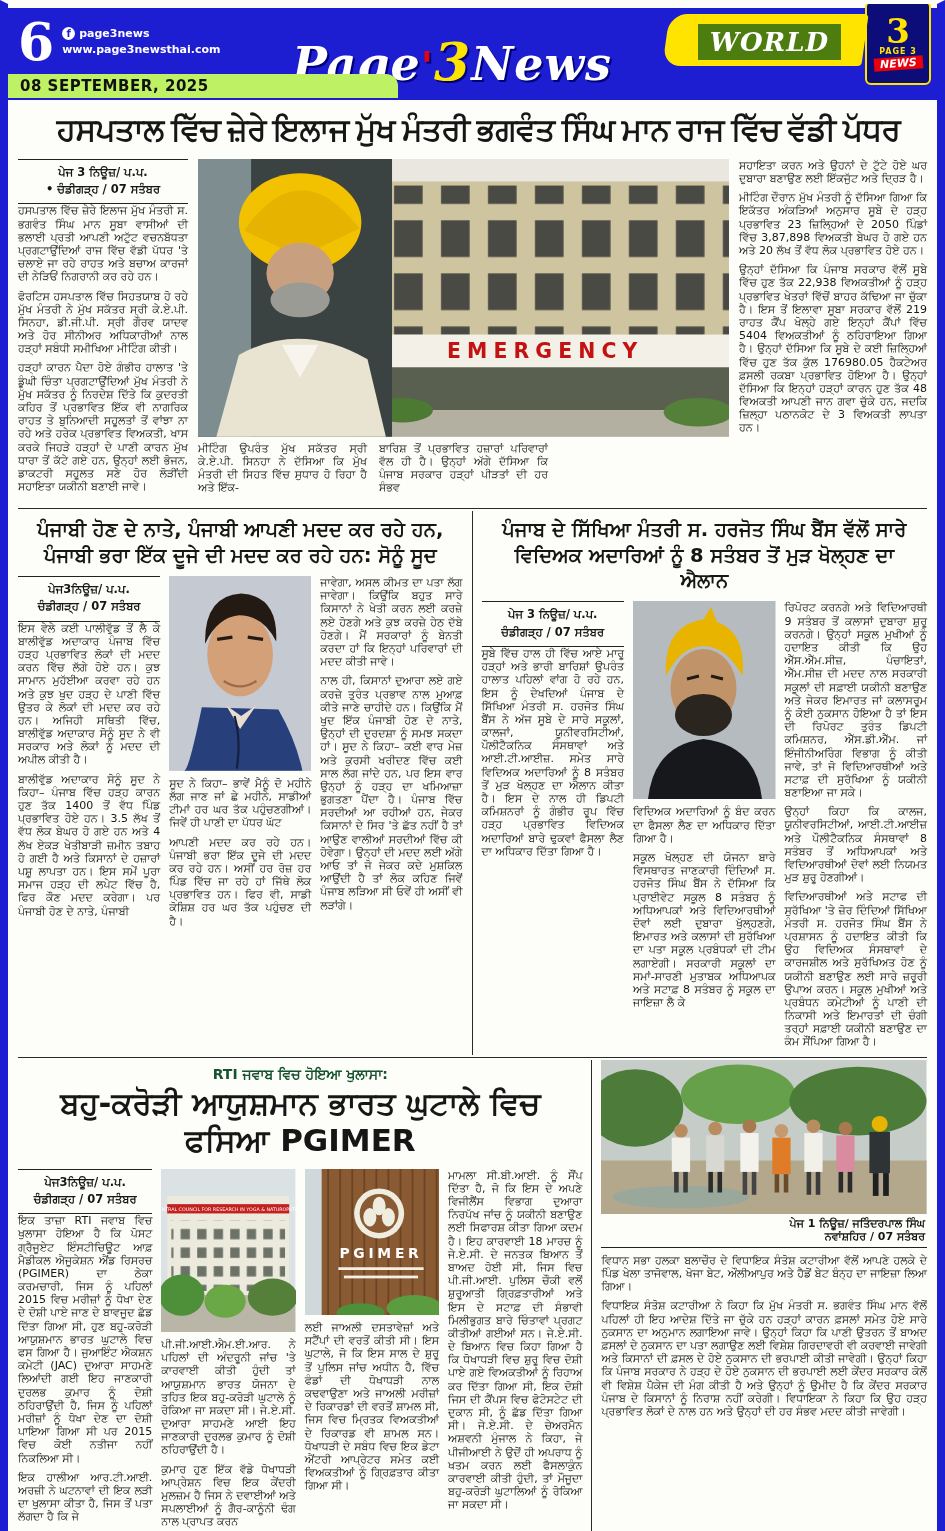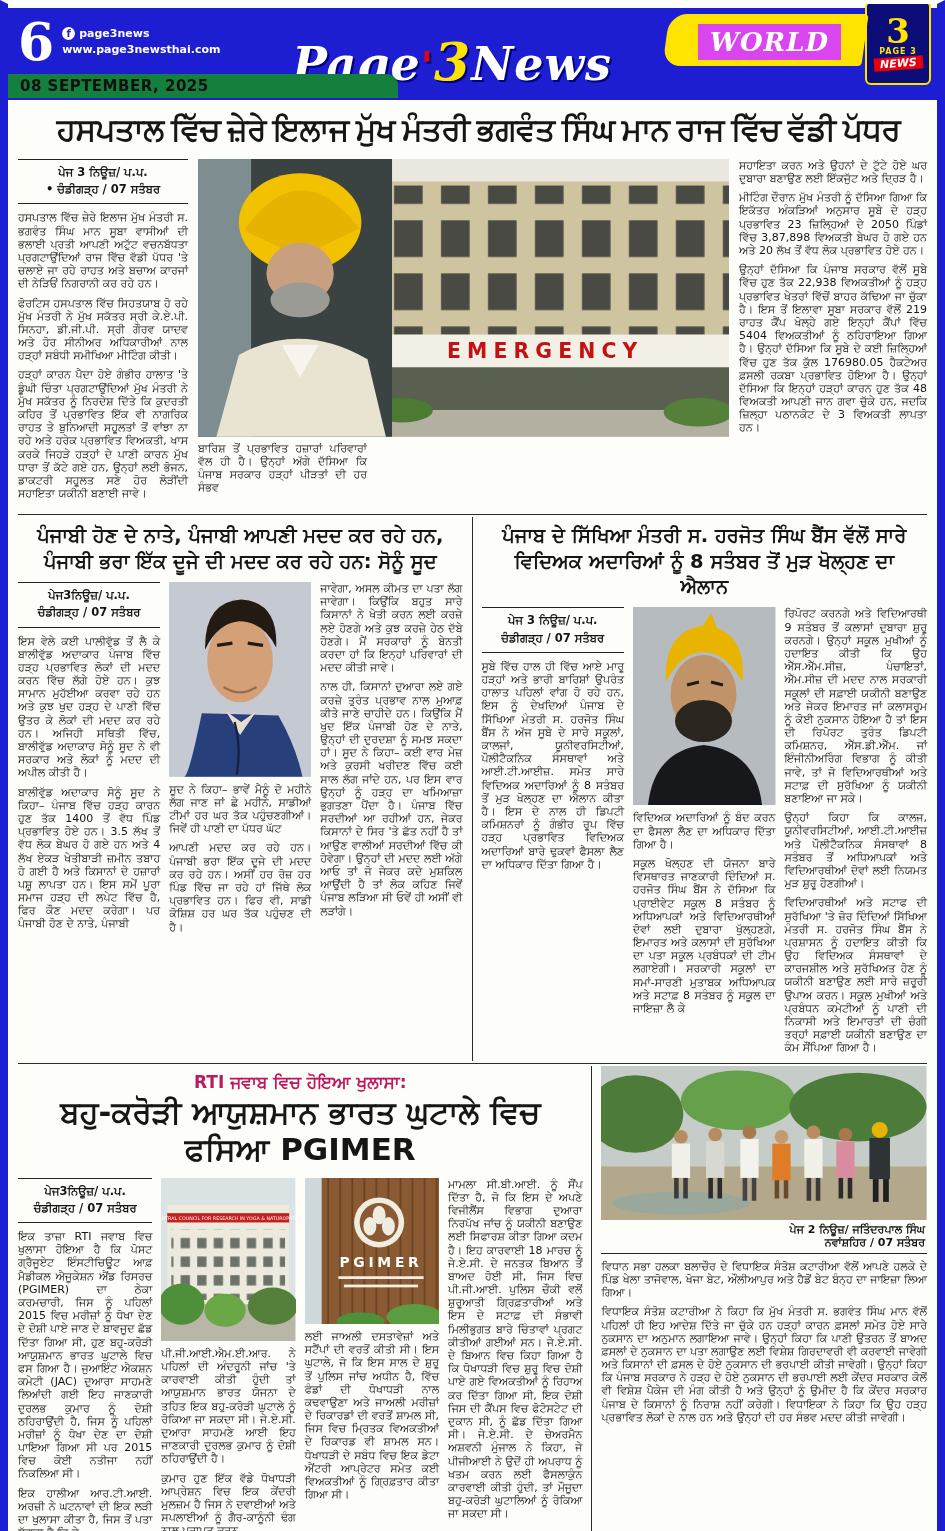--- a/index.html
+++ b/index.html
@@ -14,38 +14,38 @@
   .hdr { background:#1d1dd2; position:relative; height:92px; margin-top:4px; }
   .hdr-top { display:flex; align-items:center; height:66px; padding:2px 6px 0 6px; }
   .pageno { color:#fff; font-size:52px; font-weight:bold; line-height:1; padding:0 8px 0 4px; font-family:"DejaVu Serif","Liberation Serif",serif;}
   .handles { color:#fff; font-size:11px; font-weight:bold; line-height:1.5; }
   .soc-icon { display:inline-block; width:13px; height:13px; border-radius:50%; background:#fff; color:#1d1dd2; font-size:10px; text-align:center; line-height:13px; margin-right:4px; font-weight:bold;}
   .masthead { flex:1; text-align:center; font-family:"DejaVu Serif","Liberation Serif",serif; font-style:italic; font-weight:bold; font-size:46px; color:#fff; letter-spacing:1px; text-shadow:2px 2px 0 #00007a; white-space:nowrap;margin-top:39px;}
   .mh-3 { color:#ffe400; font-size:52px; }
   .mh-tick { color:#e8000d; font-size:40px; }
   .world-wrap { position:relative; margin-right:10px; padding:4px 14px; }
   .world-band { position:absolute; inset:-6px -10px -2px -18px; background:#ffe400; border-radius:18px 4px 4px 18px; transform:skewX(-8deg); }
-  .world { position:relative; display:block; background:#d946ef; padding:3px 12px; color:#fff; font-family:"DejaVu Serif","Liberation Serif",serif; font-style:italic; font-weight:bold; font-size:26px; letter-spacing:1px; }
+  .world { position:relative; display:block; background:#4d7c0f; padding:3px 12px; color:#fff; font-family:"DejaVu Serif","Liberation Serif",serif; font-style:italic; font-weight:bold; font-size:26px; letter-spacing:1px; }
   .p3logo { width:66px; height:84px; background:#0d0d7a; border:2px solid #ffe400; border-radius:6px; display:flex; flex-direction:column; align-items:center; justify-content:center; gap:1px; margin-top:2px;}
   .p3-num { color:#ffe400; font-size:34px; font-weight:bold; line-height:0.9; font-family:"DejaVu Serif","Liberation Serif",serif;}
   .p3-page { color:#ffe400; font-size:8px; font-weight:bold; letter-spacing:1px;}
   .p3-news { background:#e8000d; color:#fff; font-size:11px; font-style:italic; font-weight:bold; padding:0 6px; transform:rotate(-4deg); }
   .hdr-bottom { height:24px; display:flex; }
-  .date-strip { background:#15803d; width:42%; display:flex; align-items:center; padding-left:12px; border-radius:0 12px 0 0; }
+  .date-strip { background:#bef264; width:42%; display:flex; align-items:center; padding-left:12px; border-radius:0 12px 0 0; }
   .date-strip span { font-size:15px; font-weight:bold; color:#111; letter-spacing:0.5px; }
   
   .main-headline { text-align:center; font-weight:bold; font-size:31px; line-height:1.32; padding:10px 12px 6px 24px; letter-spacing:-0.5px;font-family:Liberation Serif, serif;}
   .sec-headline { text-align:center; font-weight:bold; font-size:19.5px; line-height:1.3; padding:6px 6px 4px 6px; }
-  .kicker { text-align:center; color:#be185d; font-weight:bold; font-size:17px; padding-top:6px; }
+  .kicker { text-align:center; color:#14532d; font-weight:bold; font-size:14px; padding-top:6px; }
   .pg-headline { text-align:center; font-weight:bold; font-size:31px; padding:2px 4px 6px 4px; }
   .kt-headline { text-align:center; font-weight:bold; font-size:21px; line-height:1.35; padding:6px 8px; }
   
   .bt { font-size:11px; line-height:1.2; text-align:justify; }
   .bt p { margin-bottom:6px; text-indent:0; }
-  .byline { text-align:center; font-size:11.5px; font-weight:bold; border-top:1.5px solid #222; border-bottom:1.5px solid #222; padding:4px 0 5px 0; margin-bottom:7px; line-height:1.5;}
+  .byline { text-align:center; font-size:11.5px; font-weight:bold; border-top:1.5px solid #222; border-bottom:1.5px solid #222; padding:4px 0 5px 0; line-height:1.5;}
   
   .lead-grid { display:grid; grid-template-columns:170px 1fr 188px; gap:10px; padding:2px 10px 6px 10px; }
   .lead-col { }
   .caption-grid { display:grid; grid-template-columns:repeat(3,1fr); gap:12px; margin-top:5px; }
   .photo-frame { width:100%; display:block; }
   .photo-frame svg { width:100%; display:block; }
   .hdiv { border-top:1.5px solid #2a2a2a; margin:2px 10px; }
   .row2 { display:grid; grid-template-columns:1fr 1fr; padding:0 10px; }
   .half-l { border-right:1.5px solid #2a2a2a; padding-right:9px; }
   .half-r { padding-left:9px; }
@@ -125,20 +125,21 @@
           <rect x="0" y="0" width="52" height="272" fill="#7e8e90"></rect>
           <ellipse cx="100" cy="62" rx="60" ry="48" fill="#f2c200"></ellipse>
           <path d="M45 70 Q100 -8 158 68 L100 96 Z" fill="#e6b400"></path>
           <ellipse cx="100" cy="112" rx="33" ry="30" fill="#c9a07f"></ellipse>
           <ellipse cx="100" cy="138" rx="29" ry="17" fill="#9b9b95"></ellipse>
           <path d="M18 272 L40 192 Q100 158 166 196 L184 272 Z" fill="#e9e4d2"></path>
           <path d="M82 182 L100 214 L118 182 Z" fill="#f6f4ec"></path>
         </svg>
       </span>
       <div class="caption-grid bt">
+        <p>ਮੀਟਿੰਗ ਉਪਰੰਤ ਮੁੱਖ ਸਕੱਤਰ ਸ੍ਰੀ ਕੇ.ਏ.ਪੀ. ਸਿਨਹਾ ਨੇ ਦੱਸਿਆ ਕਿ ਮੁੱਖ ਮੰਤਰੀ ਦੀ ਸਿਹਤ ਵਿੱਚ ਸੁਧਾਰ ਹੋ ਰਿਹਾ ਹੈ ਅਤੇ ਇੱਕ-</p>
         <p>ਬਾਰਿਸ਼ ਤੋਂ ਪ੍ਰਭਾਵਿਤ ਹਜ਼ਾਰਾਂ ਪਰਿਵਾਰਾਂ ਵੱਲ ਹੀ ਹੈ। ਉਨ੍ਹਾਂ ਅੱਗੇ ਦੱਸਿਆ ਕਿ ਪੰਜਾਬ ਸਰਕਾਰ ਹੜ੍ਹਾਂ ਪੀੜਤਾਂ ਦੀ ਹਰ ਸੰਭਵ</p>
       </div>
     </div>
 
     <div class="lead-col bt">
       <p>ਸਹਾਇਤਾ ਕਰਨ ਅਤੇ ਉਹਨਾਂ ਦੇ ਟੁੱਟੇ ਹੋਏ ਘਰ ਦੁਬਾਰਾ ਬਣਾਉਣ ਲਈ ਇੱਕਜੁੱਟ ਅਤੇ ਦ੍ਰਿੜ ਹੈ।</p>
       <p>ਮੀਟਿੰਗ ਦੌਰਾਨ ਮੁੱਖ ਮੰਤਰੀ ਨੂੰ ਦੱਸਿਆ ਗਿਆ ਕਿ ਇਕੱਤਰ ਅੰਕੜਿਆਂ ਅਨੁਸਾਰ ਸੂਬੇ ਦੇ ਹੜ੍ਹ ਪ੍ਰਭਾਵਿਤ 23 ਜ਼ਿਲ੍ਹਿਆਂ ਦੇ 2050 ਪਿੰਡਾਂ ਵਿੱਚ 3,87,898 ਵਿਅਕਤੀ ਬੇਘਰ ਹੋ ਗਏ ਹਨ ਅਤੇ 20 ਲੱਖ ਤੋਂ ਵੱਧ ਲੋਕ ਪ੍ਰਭਾਵਿਤ ਹੋਏ ਹਨ।</p>
       <p>ਉਨ੍ਹਾਂ ਦੱਸਿਆ ਕਿ ਪੰਜਾਬ ਸਰਕਾਰ ਵੱਲੋਂ ਸੂਬੇ ਵਿੱਚ ਹੁਣ ਤੱਕ 22,938 ਵਿਅਕਤੀਆਂ ਨੂੰ ਹੜ੍ਹ ਪ੍ਰਭਾਵਿਤ ਖੇਤਰਾਂ ਵਿੱਚੋਂ ਬਾਹਰ ਕੱਢਿਆ ਜਾ ਚੁੱਕਾ ਹੈ। ਇਸ ਤੋਂ ਇਲਾਵਾ ਸੂਬਾ ਸਰਕਾਰ ਵੱਲੋਂ 219 ਰਾਹਤ ਕੈਂਪ ਖੋਲ੍ਹੇ ਗਏ ਇਨ੍ਹਾਂ ਕੈਂਪਾਂ ਵਿੱਚ 5404 ਵਿਅਕਤੀਆਂ ਨੂੰ ਠਹਿਰਾਇਆ ਗਿਆ ਹੈ। ਉਨ੍ਹਾਂ ਦੱਸਿਆ ਕਿ ਸੂਬੇ ਦੇ ਕਈ ਜ਼ਿਲ੍ਹਿਆਂ ਵਿੱਚ ਹੁਣ ਤੱਕ ਕੁੱਲ 176980.05 ਹੈਕਟੇਅਰ ਫ਼ਸਲੀ ਰਕਬਾ ਪ੍ਰਭਾਵਿਤ ਹੋਇਆ ਹੈ। ਉਨ੍ਹਾਂ ਦੱਸਿਆ ਕਿ ਇਨ੍ਹਾਂ ਹੜ੍ਹਾਂ ਕਾਰਨ ਹੁਣ ਤੱਕ 48 ਵਿਅਕਤੀ ਆਪਣੀ ਜਾਨ ਗਵਾ ਚੁੱਕੇ ਹਨ, ਜਦਕਿ ਜ਼ਿਲ੍ਹਾ ਪਠਾਨਕੋਟ ਦੇ 3 ਵਿਅਕਤੀ ਲਾਪਤਾ ਹਨ।</p>
     </div>
   </div>
@@ -325,21 +326,21 @@
               <rect x="208" y="98" width="4" height="18" fill="#2b2b2b"></rect>
               <rect x="216" y="98" width="4" height="18" fill="#2b2b2b"></rect>
             <circle cx="244" cy="56" r="7" fill="#e8b400"></circle>
               <rect x="235" y="63" width="18" height="36" fill="#2e3336"></rect>
               <rect x="238" y="99" width="5" height="20" fill="#1d1f21"></rect>
               <rect x="247" y="99" width="5" height="20" fill="#1d1f21"></rect>
           </g>
         </svg>
       </span>
       <div class="credit-row">
-        <span class="cr1">ਪੇਜ 2 ਨਿਊਜ਼/ ਜਤਿੰਦਰਪਾਲ ਸਿੰਘ</span>
+        <span class="cr1">ਪੇਜ 1 ਨਿਊਜ਼/ ਜਤਿੰਦਰਪਾਲ ਸਿੰਘ</span>
         <span class="cr2">ਨਵਾਂਸ਼ਹਿਰ / 07 ਸਤੰਬਰ</span>
       </div>
       <div class="bt">
         <p>ਵਿਧਾਨ ਸਭਾ ਹਲਕਾ ਬਲਾਚੌਰ ਦੇ ਵਿਧਾਇਕ ਸੰਤੋਸ਼ ਕਟਾਰੀਆ ਵੱਲੋਂ ਆਪਣੇ ਹਲਕੇ ਦੇ ਪਿੰਡ ਖੇਲਾ ਤਾਜੋਵਾਲ, ਖੋਜਾ ਬੇਟ, ਔਲੀਆਪੁਰ ਅਤੇ ਹੈਡੋਂ ਬੇਟ ਬੰਨ੍ਹ ਦਾ ਜਾਇਜ਼ਾ ਲਿਆ ਗਿਆ।</p>
         <p>ਵਿਧਾਇਕ ਸੰਤੋਸ਼ ਕਟਾਰੀਆ ਨੇ ਕਿਹਾ ਕਿ ਮੁੱਖ ਮੰਤਰੀ ਸ. ਭਗਵੰਤ ਸਿੰਘ ਮਾਨ ਵੱਲੋਂ ਪਹਿਲਾਂ ਹੀ ਇਹ ਆਦੇਸ਼ ਦਿੱਤੇ ਜਾ ਚੁੱਕੇ ਹਨ ਹੜ੍ਹਾਂ ਕਾਰਨ ਫ਼ਸਲਾਂ ਸਮੇਤ ਹੋਏ ਸਾਰੇ ਨੁਕਸਾਨ ਦਾ ਅਨੁਮਾਨ ਲਗਾਇਆ ਜਾਵੇ। ਉਨ੍ਹਾਂ ਕਿਹਾ ਕਿ ਪਾਣੀ ਉਤਰਨ ਤੋਂ ਬਾਅਦ ਫ਼ਸਲਾਂ ਦੇ ਨੁਕਸਾਨ ਦਾ ਪਤਾ ਲਗਾਉਣ ਲਈ ਵਿਸ਼ੇਸ਼ ਗਿਰਦਾਵਰੀ ਵੀ ਕਰਵਾਈ ਜਾਵੇਗੀ ਅਤੇ ਕਿਸਾਨਾਂ ਦੀ ਫ਼ਸਲ ਦੇ ਹੋਏ ਨੁਕਸਾਨ ਦੀ ਭਰਪਾਈ ਕੀਤੀ ਜਾਵੇਗੀ। ਉਨ੍ਹਾਂ ਕਿਹਾ ਕਿ ਪੰਜਾਬ ਸਰਕਾਰ ਨੇ ਹੜ੍ਹ ਦੇ ਹੋਏ ਨੁਕਸਾਨ ਦੀ ਭਰਪਾਈ ਲਈ ਕੇਂਦਰ ਸਰਕਾਰ ਕੋਲੋਂ ਵੀ ਵਿਸ਼ੇਸ਼ ਪੈਕੇਜ ਦੀ ਮੰਗ ਕੀਤੀ ਹੈ ਅਤੇ ਉਨ੍ਹਾਂ ਨੂੰ ਉਮੀਦ ਹੈ ਕਿ ਕੇਂਦਰ ਸਰਕਾਰ ਪੰਜਾਬ ਦੇ ਕਿਸਾਨਾਂ ਨੂੰ ਨਿਰਾਸ਼ ਨਹੀਂ ਕਰੇਗੀ। ਵਿਧਾਇਕਾ ਨੇ ਕਿਹਾ ਕਿ ਉਹ ਹੜ੍ਹ ਪ੍ਰਭਾਵਿਤ ਲੋਕਾਂ ਦੇ ਨਾਲ ਹਨ ਅਤੇ ਉਨ੍ਹਾਂ ਦੀ ਹਰ ਸੰਭਵ ਮਦਦ ਕੀਤੀ ਜਾਵੇਗੀ।</p>
       </div>
     </div>
   </div>
 
 </div>

